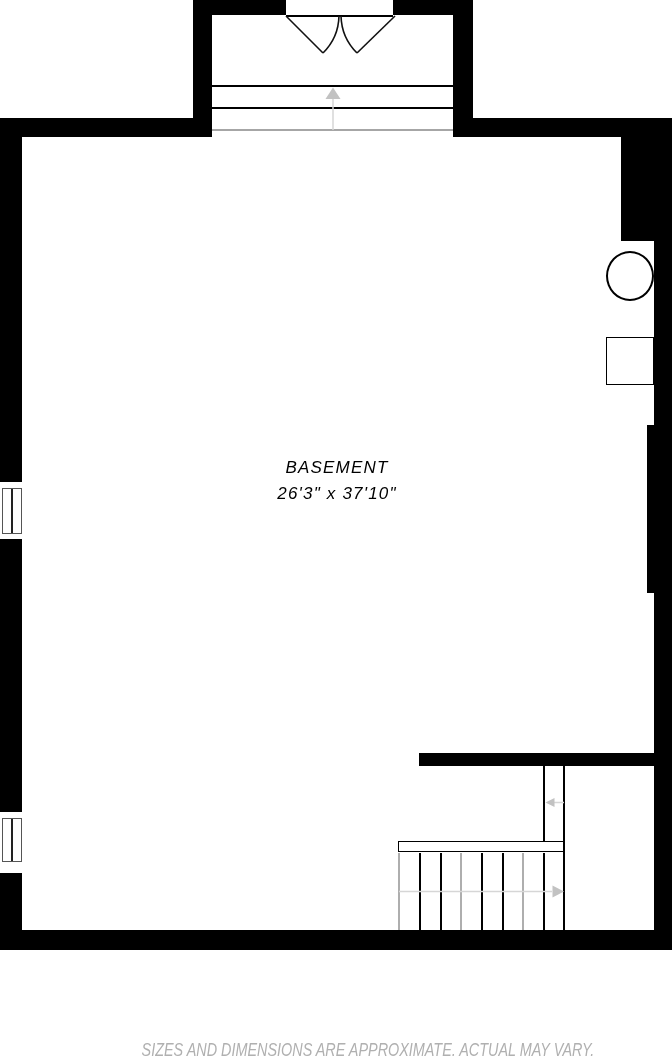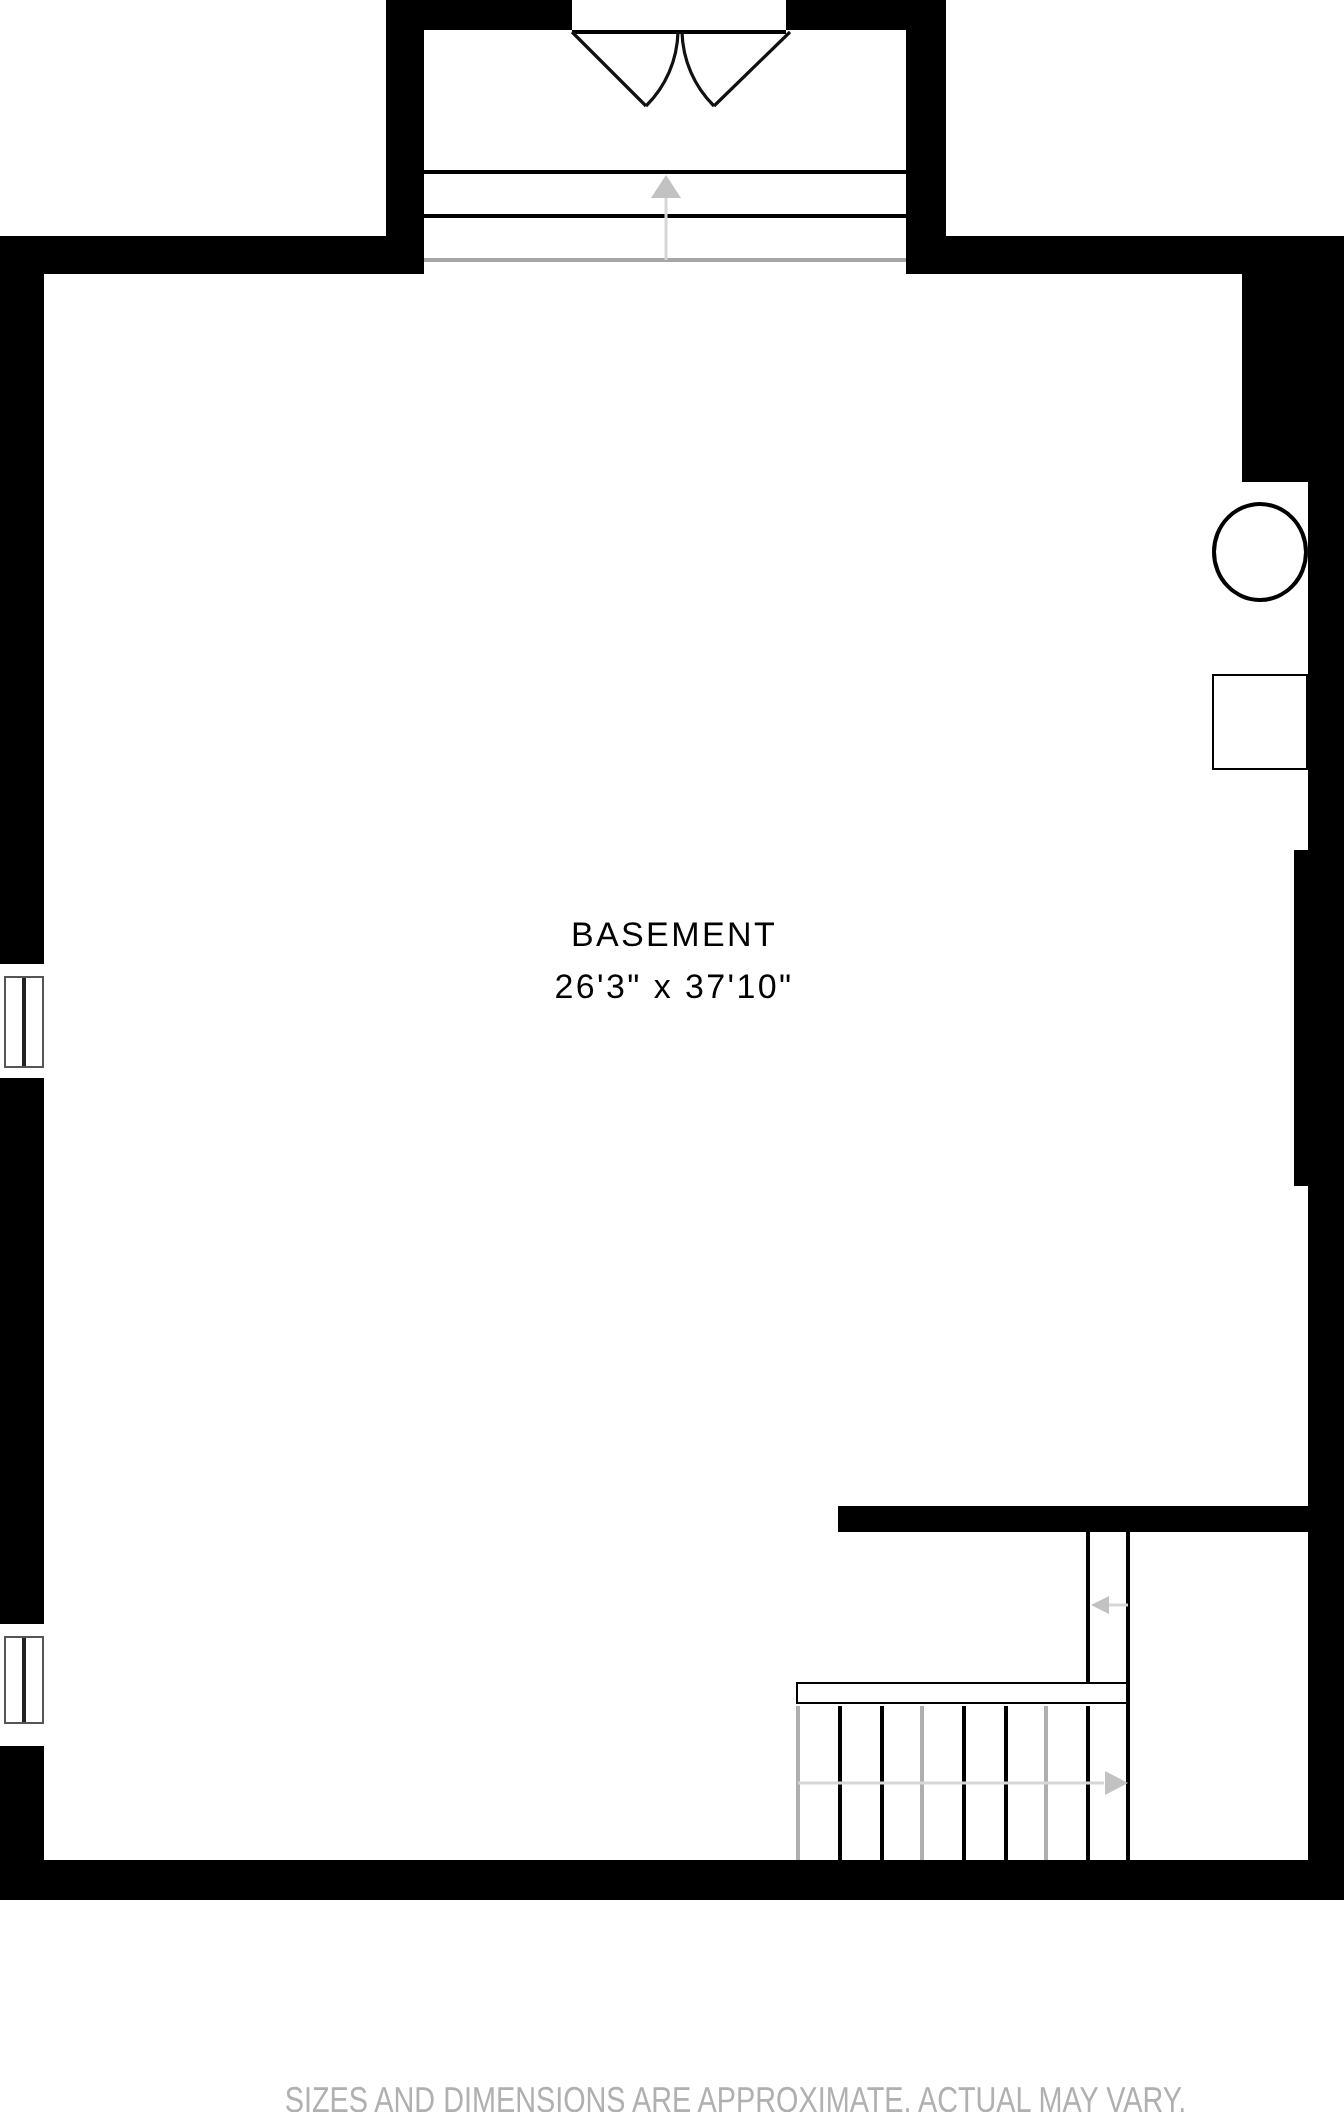--- a/index.html
+++ b/index.html
@@ -8,21 +8,21 @@
     --color-line:#000000;
     --color-annotation_line:#d6d6d6;
     --color-annotation_arrow:#c2c2c2;
     --color-threshold:#a6a6a6;
     --color-stair_gray:#aeaeae;
     --color-disclaimer_text:#b0b0b0;
   }
   html,body{margin:0;padding:0;background:#fff;}
   .canvas{
     position:relative;width:672px;height:1056px;background:var(--color-floor);
-    overflow:hidden;font-family:"Liberation Sans", sans-serif;
+    overflow:hidden;font-family:"Liberation Sans", sans-serif;font-style:italic;
   }
   .abs{position:absolute;}
   .wall{position:absolute;background:var(--color-wall);}
   .blk-line{position:absolute;background:var(--color-line);}
   .gray-line{position:absolute;background:var(--color-threshold);}
   .tread{position:absolute;top:853px;height:77px;width:2px;background:var(--color-line);}
   .tread.gray{background:var(--color-stair_gray);}
   .window{position:absolute;left:0;width:23px;background:#fff;}
   .window .frame{position:absolute;left:2px;right:1px;border:1px solid #555;background:#fff;}
   .window .mullion{position:absolute;left:11px;width:2px;background:#222;}

